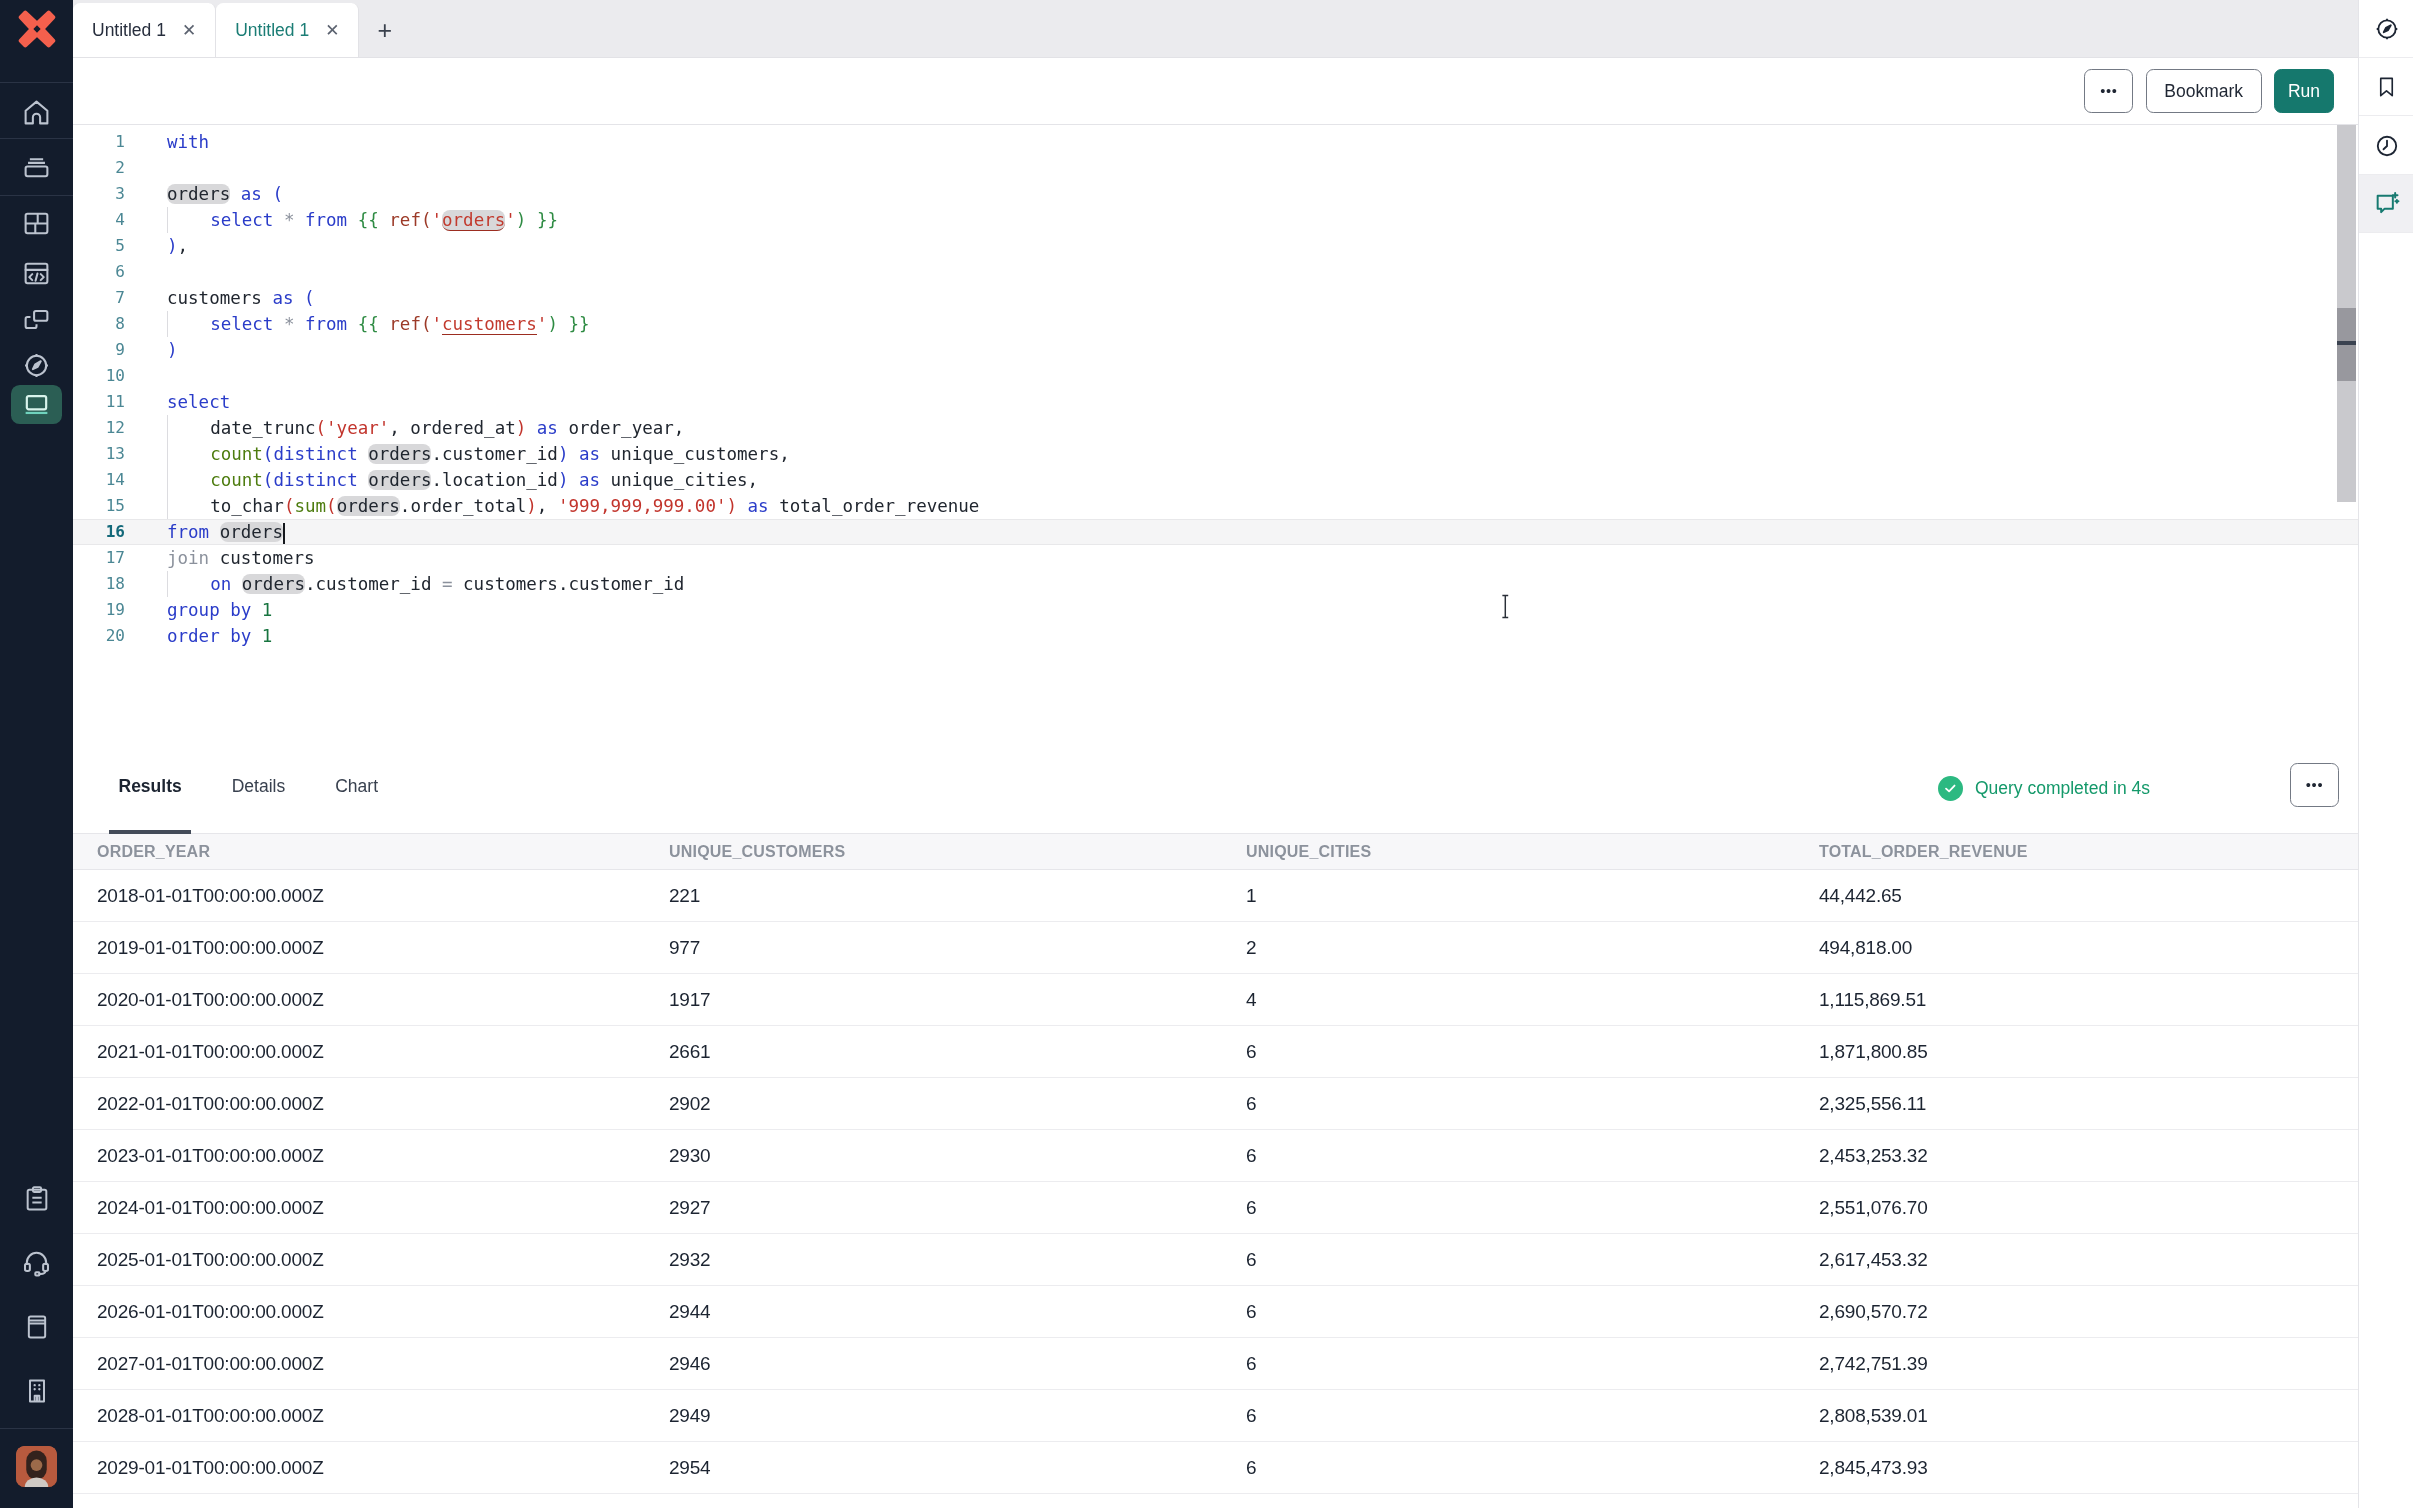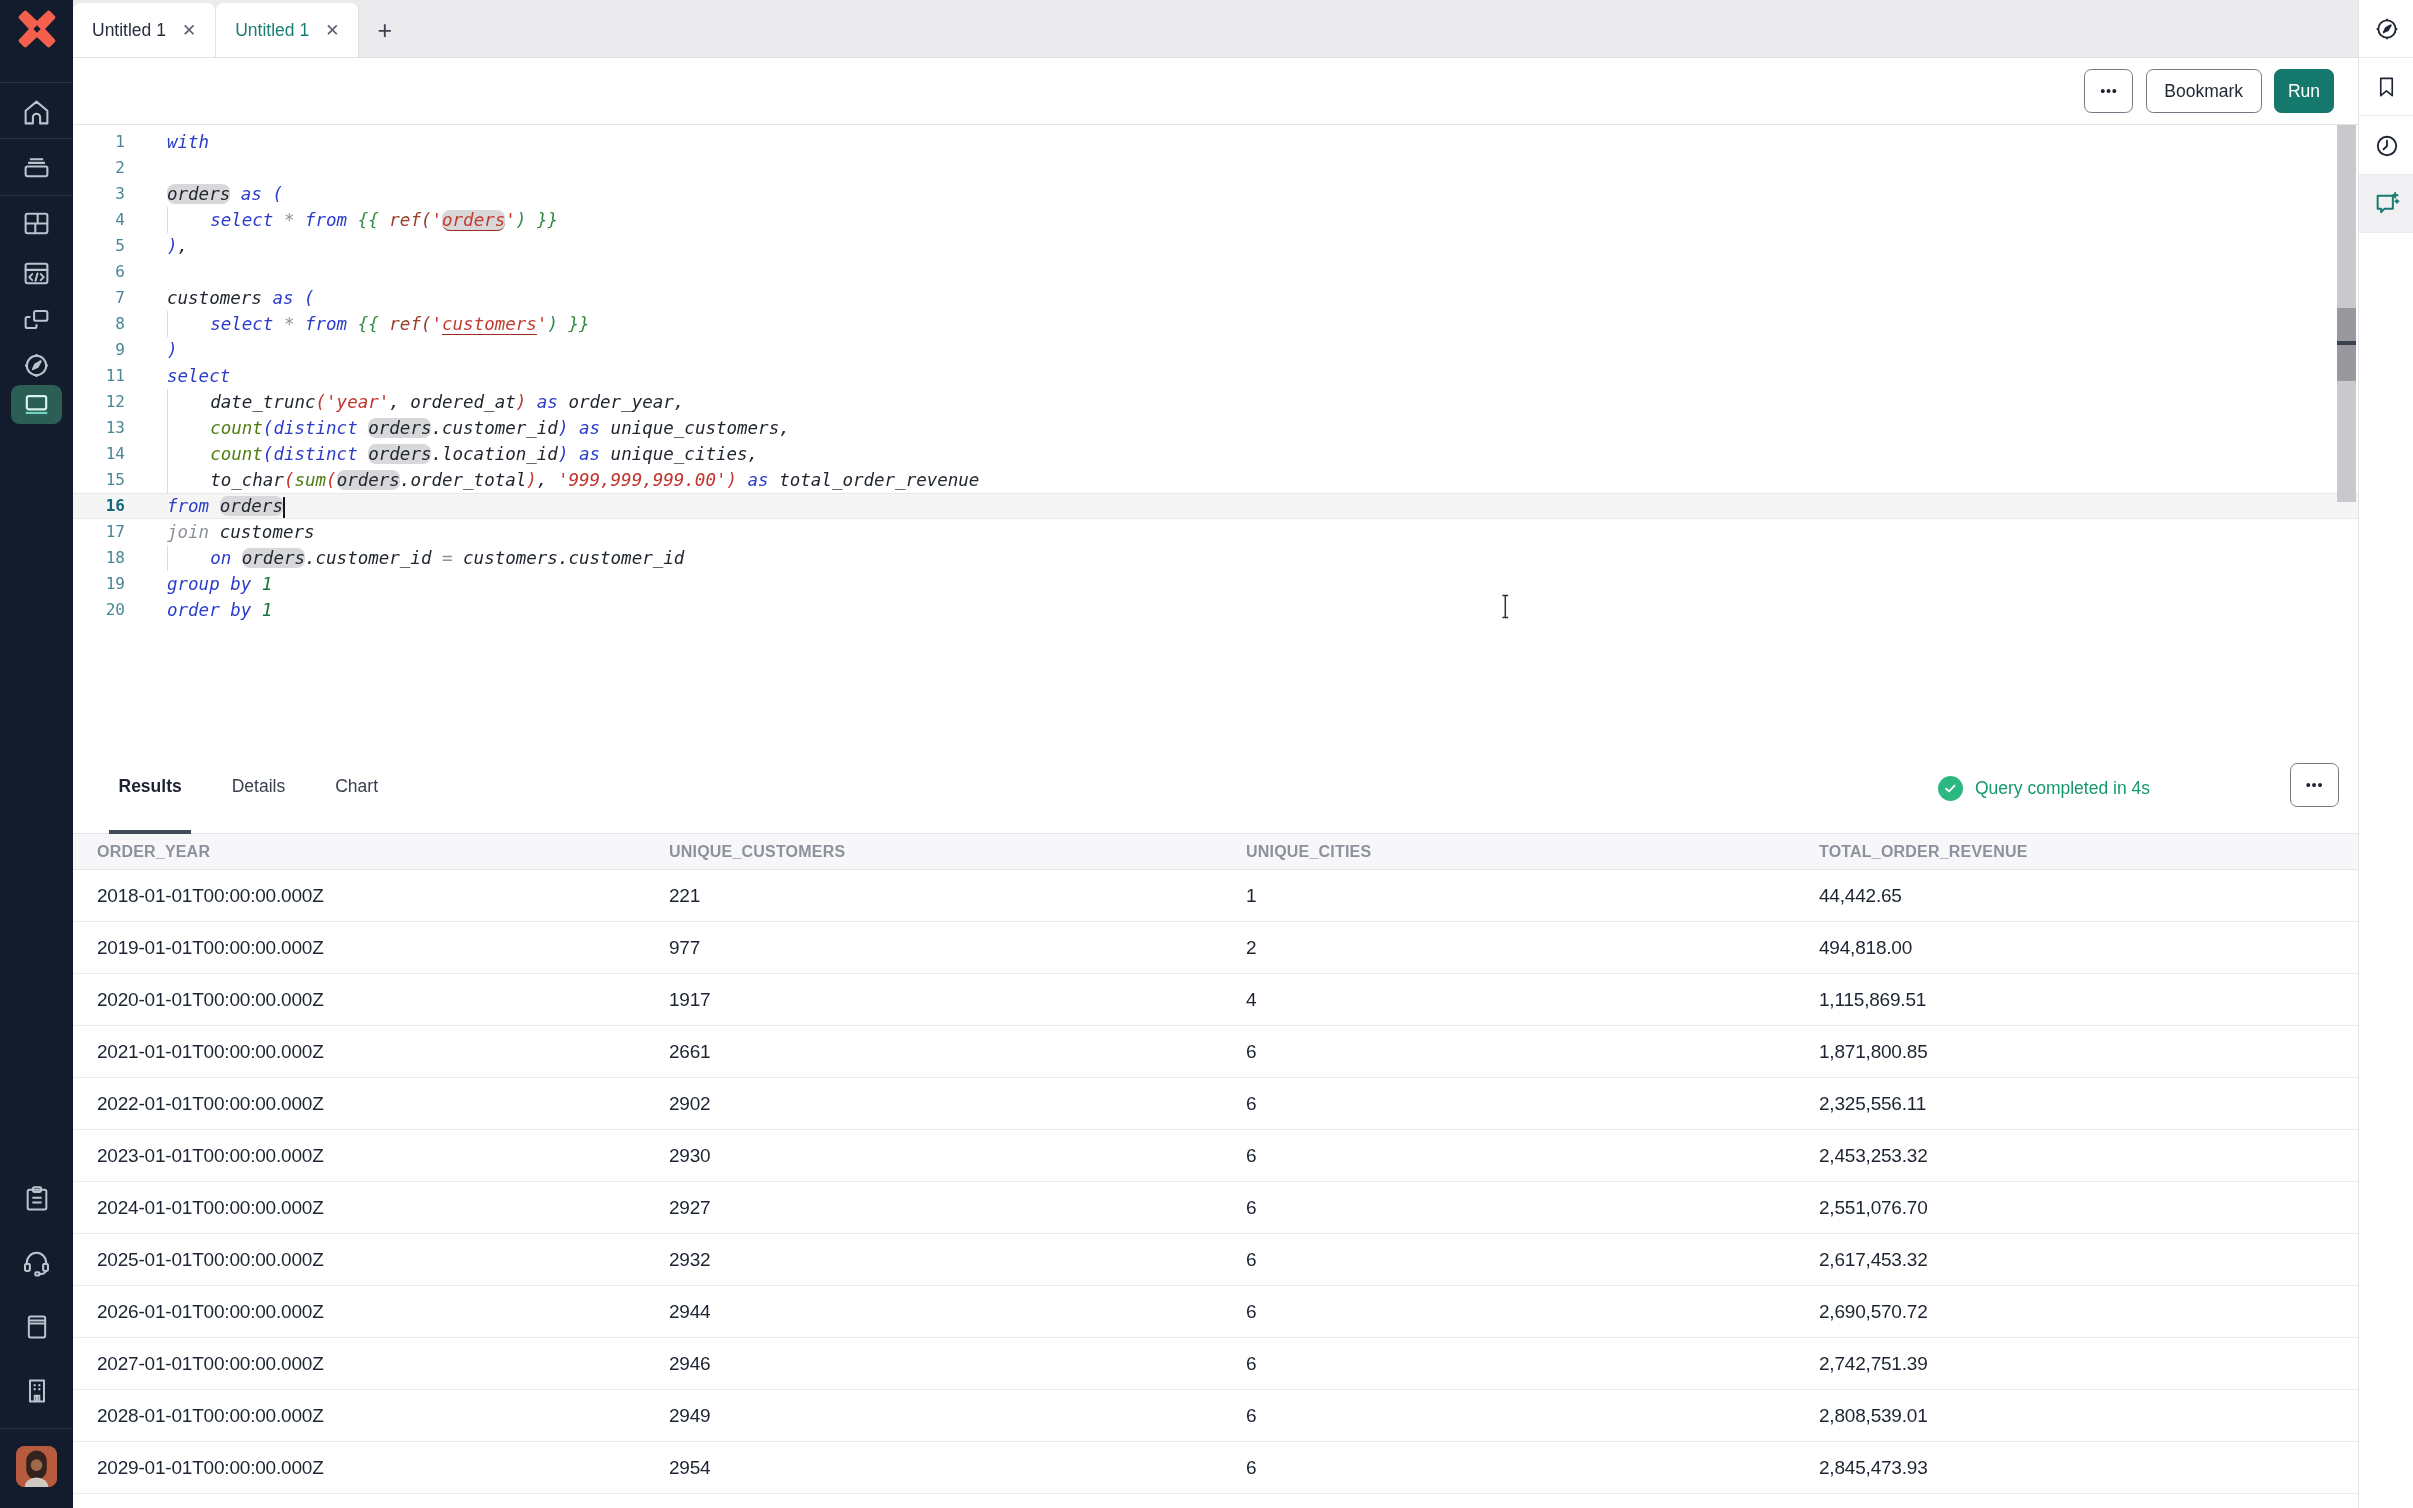--- a/index.html
+++ b/index.html
@@ -31,21 +31,21 @@
 
   .toolbar { position:absolute; left:0; top:58px; width:2285px; height:67px; background:#fff; border-bottom:0.7px solid #e4e4e8; display:flex; align-items:center; justify-content:flex-end; padding-right:24px; gap:12.4px; }
   .btn { height:44px; border-radius:7.3px; border:1.5px solid #737984; background:#fff; display:flex; align-items:center; justify-content:center; font-size:17.5px; color:#1f2633; padding:0 17.5px; }
   .btn.icon-only { width:49px; padding:0; letter-spacing:0.7px; font-size:14.6px; }
   .btn.primary { background:#15786d; border-color:#15786d; color:#fff; width:60px; padding:0; }
 
   
   .editor { position:absolute; left:0; top:125px; width:2285px; height:618px; background:#fff; font-family:"DejaVu Sans Mono", monospace; padding-top:4.4px; }
   .cl { display:flex; height:26px; line-height:26px; font-size:17.5px; }
   .cl .g { flex:none; width:52px; text-align:right; color:#4b8794; font-size:16px; }
-  .cl .c { white-space:pre; padding-left:42px; color:#20262f;font-style:italic; }
+  .cl .c { white-space:pre; padding-left:42px; color:#20262f; }
   .cl.cur { background:#f5f5f6; box-shadow:inset 0 0.7px 0 #e4e4e6, inset 0 -0.7px 0 #e4e4e6; }
   .cl.cur .g { color:#14697a; font-weight:bold; }
   .kw{color:#2a3cc9} .ag{color:#4d7c0f} .st{color:#c2342c} .rf{color:#9c3a28}
   .jj{color:#2e8b43} .nm{color:#17743f} .op{color:#8b919c} .pl{color:#20262f}
   .wh{background:#d8d8da; border-radius:8px}
   .rw{color:#c23a2e; border-bottom:1.5px solid #9c2d20}
   .ind{display:inline-block; height:26px; vertical-align:top; border-left:0.7px solid #dcdce0}
   .caret{display:inline-block; width:2.2px; height:20.4px; background:#15181d; vertical-align:middle}
 
   .vscroll { position:absolute; left:2264px; top:0; width:19px; height:377px; background:#c9c9cd; }
@@ -253,20 +253,24 @@
           </div>
           <div class="cl">
             <span class="g">8</span>
             <span class="c"><span class="ind">    </span><span class="kw">select</span><span class="pl"> </span><span class="op">*</span><span class="pl"> </span><span class="kw">from</span><span class="pl"> </span><span class="jj">{{ </span><span class="rf">ref</span><span class="rf">(</span><span class="st">'</span><span class="rw">customers</span><span class="st">'</span><span class="jj">)</span><span class="jj"> }}</span></span>
           </div>
           <div class="cl">
             <span class="g">9</span>
             <span class="c"><span class="kw">)</span></span>
           </div>
           <div class="cl">
+            <span class="g">10</span>
+            <span class="c"></span>
+          </div>
+          <div class="cl">
             <span class="g">11</span>
             <span class="c"><span class="kw">select</span></span>
           </div>
           <div class="cl">
             <span class="g">12</span>
             <span class="c"><span class="ind">    </span><span class="pl">date_trunc</span><span class="st">(</span><span class="st">'year'</span><span class="pl">, </span><span class="pl">ordered_at</span><span class="st">)</span><span class="pl"> </span><span class="kw">as</span><span class="pl"> </span><span class="pl">order_year,</span></span>
           </div>
           <div class="cl">
             <span class="g">13</span>
             <span class="c"><span class="ind">    </span><span class="ag">count</span><span class="kw">(</span><span class="kw">distinct</span><span class="pl"> </span><span class="wh">orders</span><span class="pl">.customer_id</span><span class="kw">)</span><span class="pl"> </span><span class="kw">as</span><span class="pl"> </span><span class="pl">unique_customers,</span></span>

